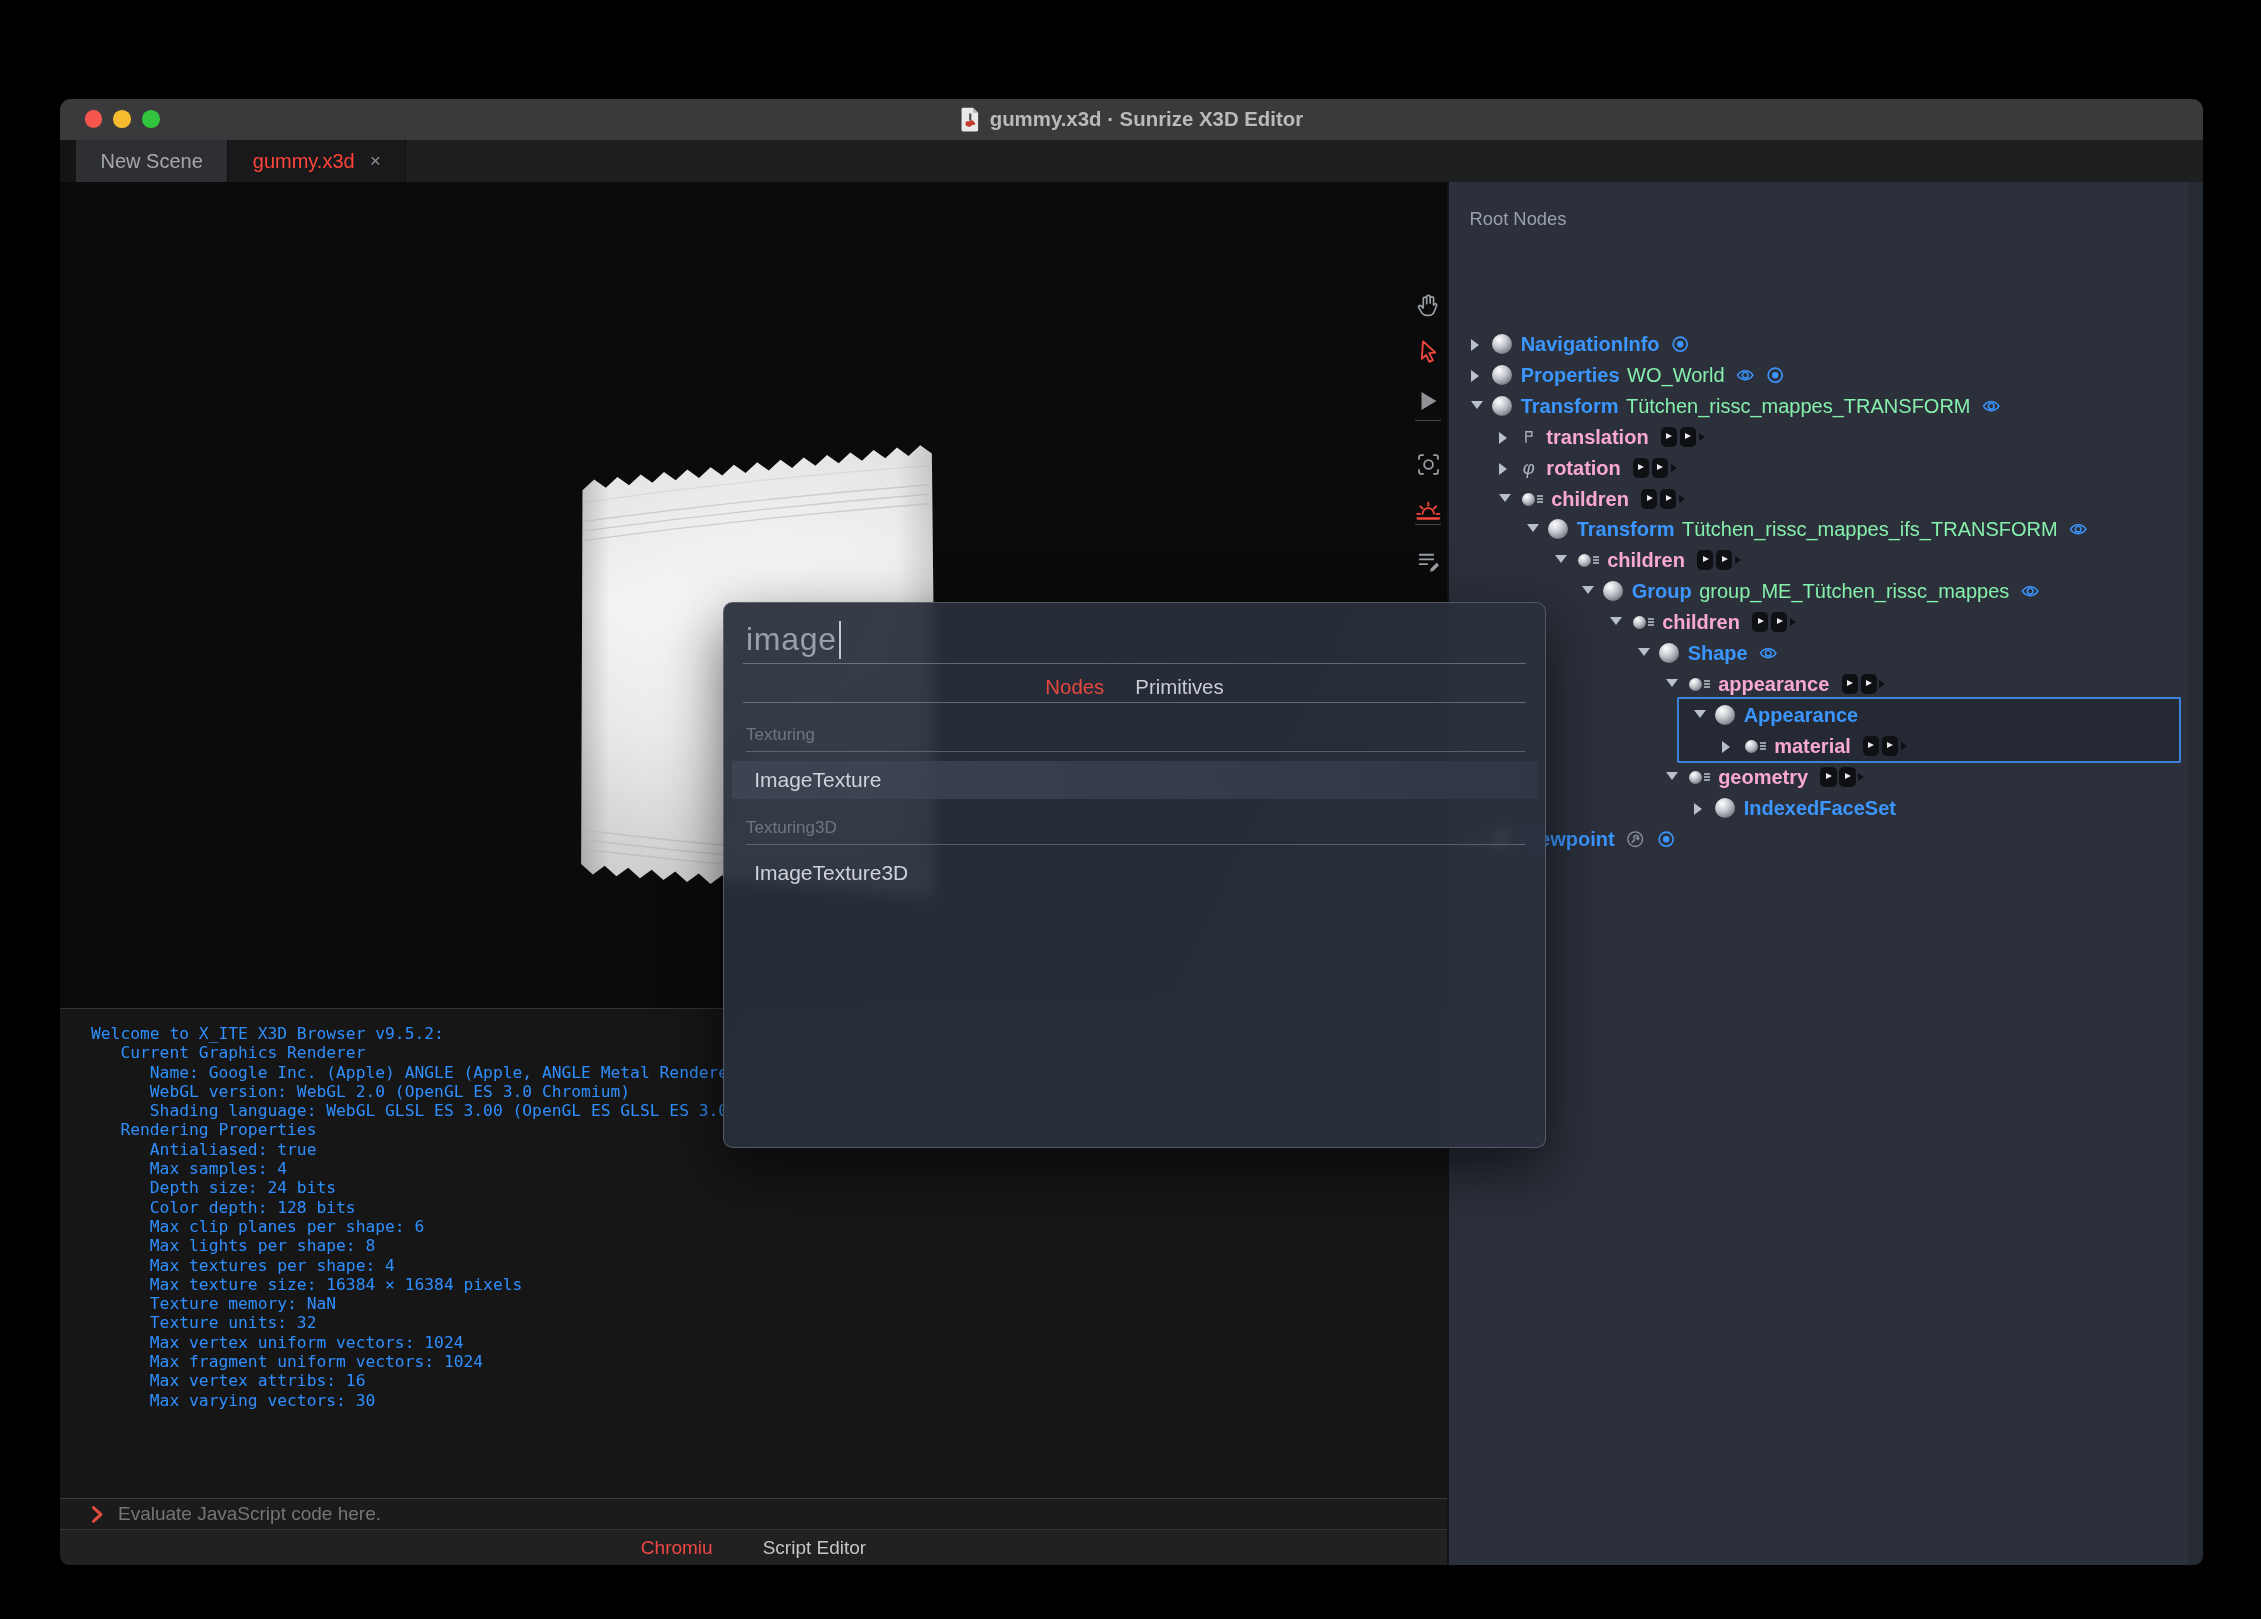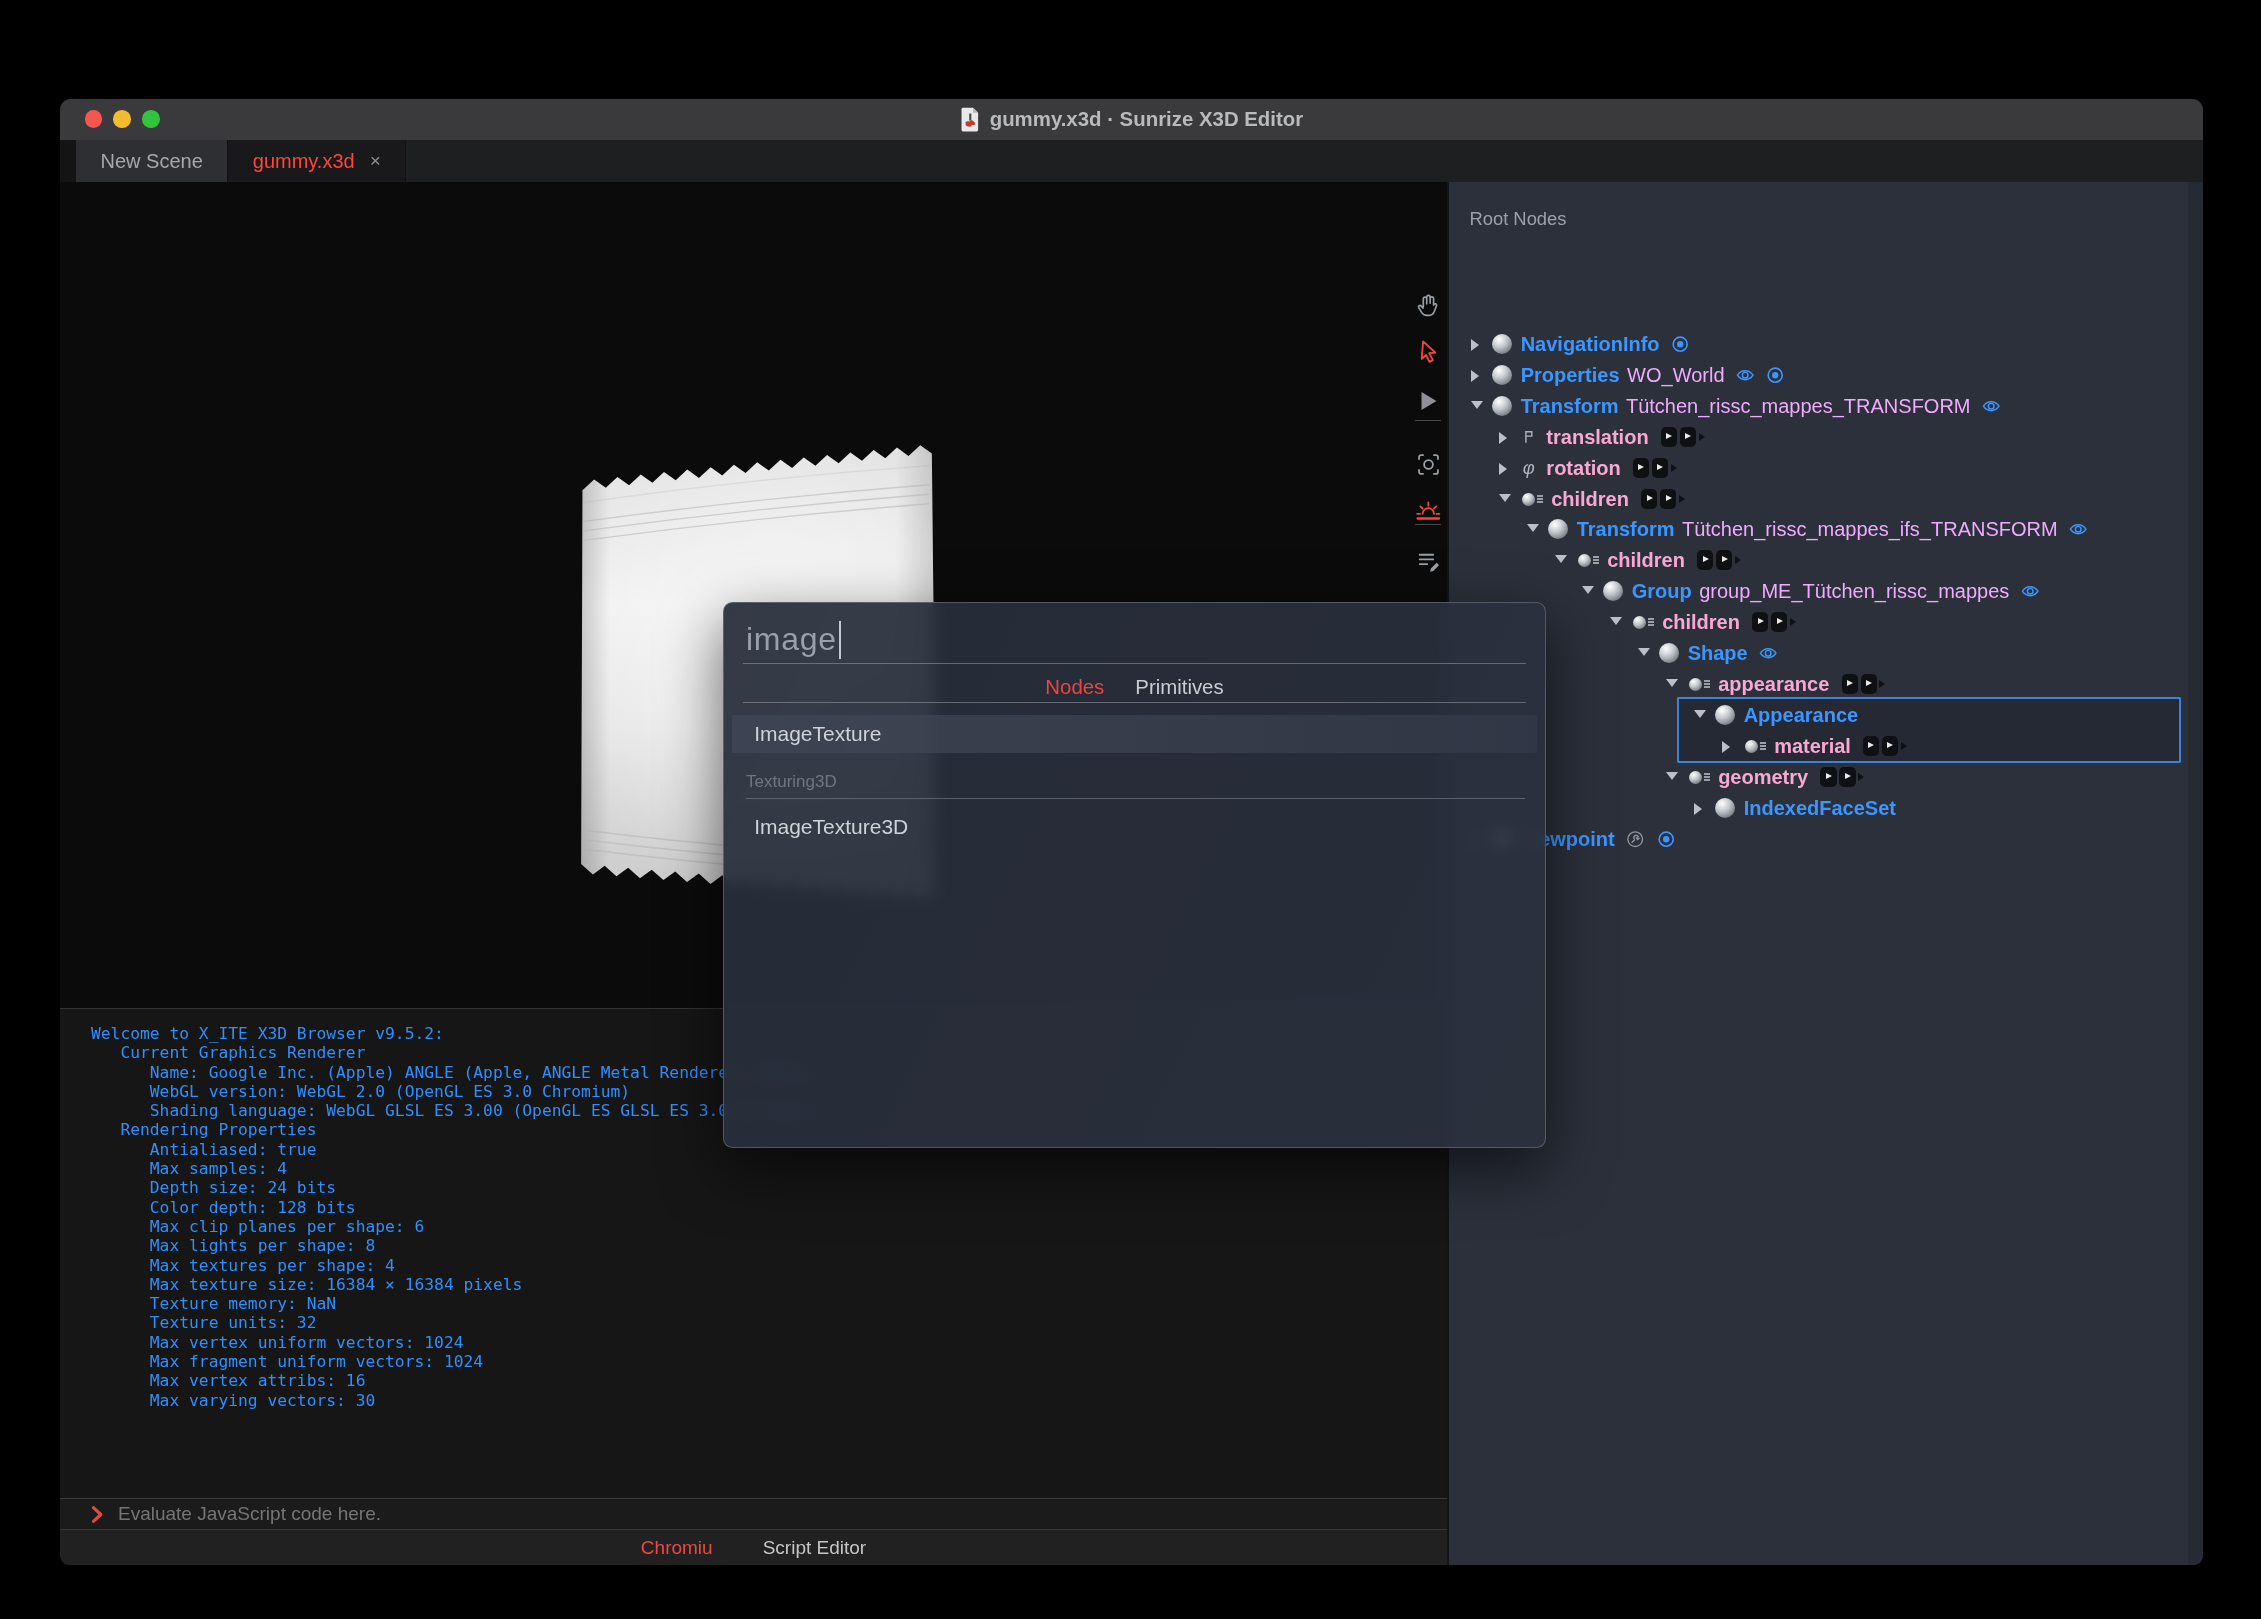--- a/index.html
+++ b/index.html
@@ -54,21 +54,21 @@
   .sphere{display:inline-block;border-radius:50%;flex:none;
     background:radial-gradient(circle at 35% 28%, #ffffff, #c3c7cd 40%, #767b84 78%, #545962);}
   .s-lg{width:20px;height:20px;margin-left:2.7px;}
   .s-sm{width:13px;height:13px;}
   .nf{display:inline-flex;align-items:center;margin-left:4.1px;flex:none;}
   .stack{display:inline-block;margin-left:2px;}
   .stack i{display:block;width:6.1px;height:2px;background:#9aa0a8;margin:1.4px 0;}
   .fi{display:inline-flex;align-items:center;justify-content:center;width:19px;height:19px;margin-left:1.4px;
     color:#aeb4bd;font-size:18.4px;font-style:italic;flex:none;}
   .t-type{color:#3b96ff;font-weight:700;font-size:20px;margin-left:8.2px;}
-  .t-def{color:#f0abfc;font-weight:400;font-size:20px;margin-left:7.5px;}
+  .t-def{color:#86efac;font-weight:400;font-size:20px;margin-left:7.5px;}
   .t-field{color:#f9a8d4;font-weight:700;font-size:20px;margin-left:8.2px;}
   .ticon{margin-left:10.2px;display:inline-flex;align-items:center;}
   .ticon svg{width:20.4px;height:20.4px;}
   .routes{display:inline-flex;margin-left:12.2px;align-items:center;}
   .routes i{display:inline-block;width:16.3px;height:20px;background:#0f1014;border-radius:4.8px;margin-right:2.7px;position:relative;}
   .routes i::after{content:'';position:absolute;left:5.4px;top:6.1px;border-left:6.1px solid #e8eaee;
     border-top:3.4px solid transparent;border-bottom:3.4px solid transparent;}
   .routes::after{content:'';border-left:6.8px solid #0f1014;border-top:4.1px solid transparent;border-bottom:4.1px solid transparent;}
   #panel-scroll-gutter{position:absolute;right:0;top:0;width:15px;height:1430px;background:#262a33;}
   
@@ -483,20 +483,21 @@
       <span>image</span>
         <span class="caret"></span>
     </div>
     <div class="dlg-div" style="top:60px"></div>
     <div id="dlg-tabs">
         <span class="dlg-tab active">Nodes</span>
         <span class="dlg-tab inactive">Primitives</span>
       </div>
     <div class="dlg-div" style="top:99px"></div>
     <div id="dlg-sections">
+        <div class="dlg-section-label">Texturing</div>
         <div class="dlg-item selected">ImageTexture</div>
         <div class="dlg-section-label">Texturing3D</div>
         <div class="dlg-item">ImageTexture3D</div>
       </div>
   </div>
 
 </div>
 
 
 </body></html>

